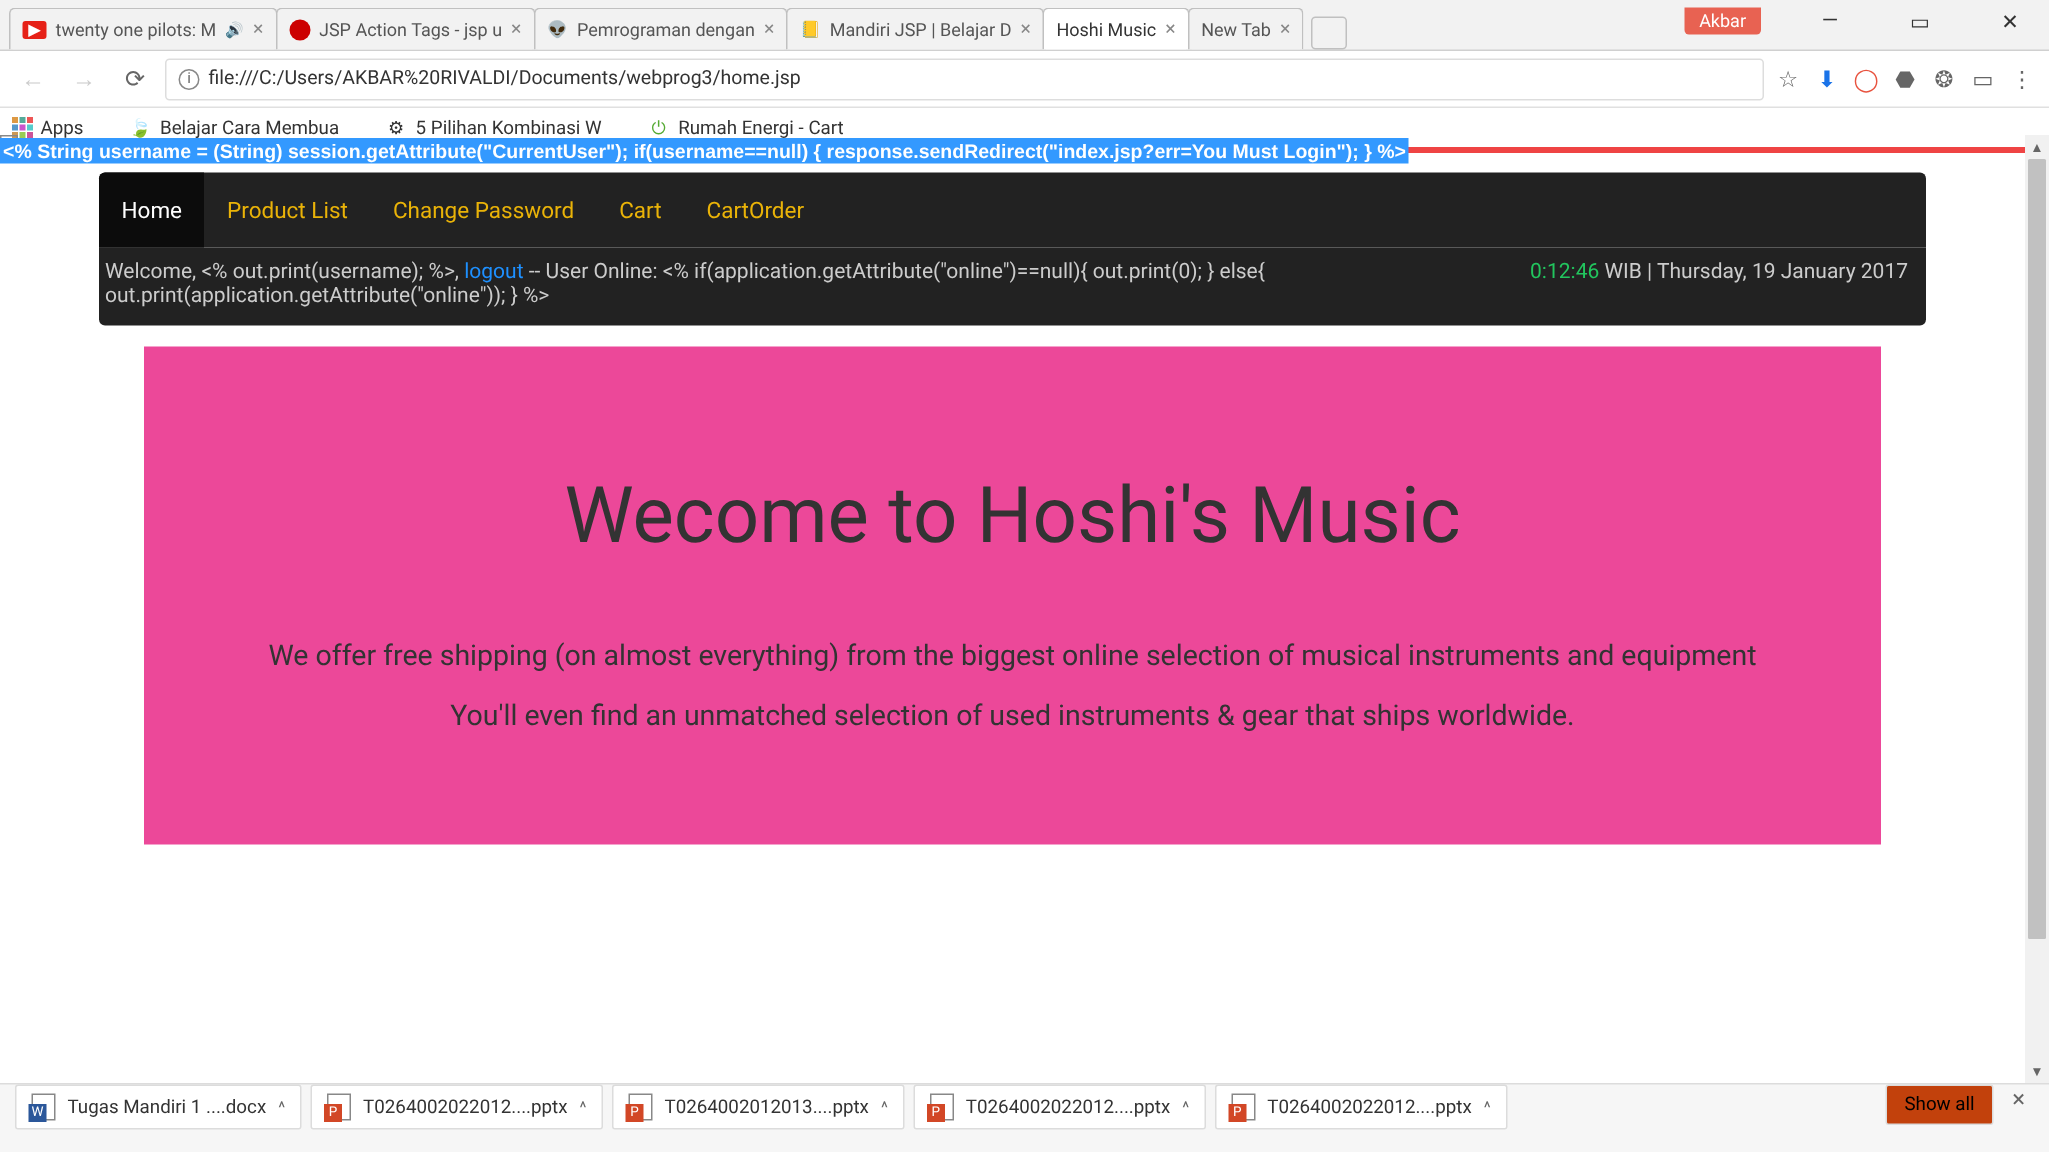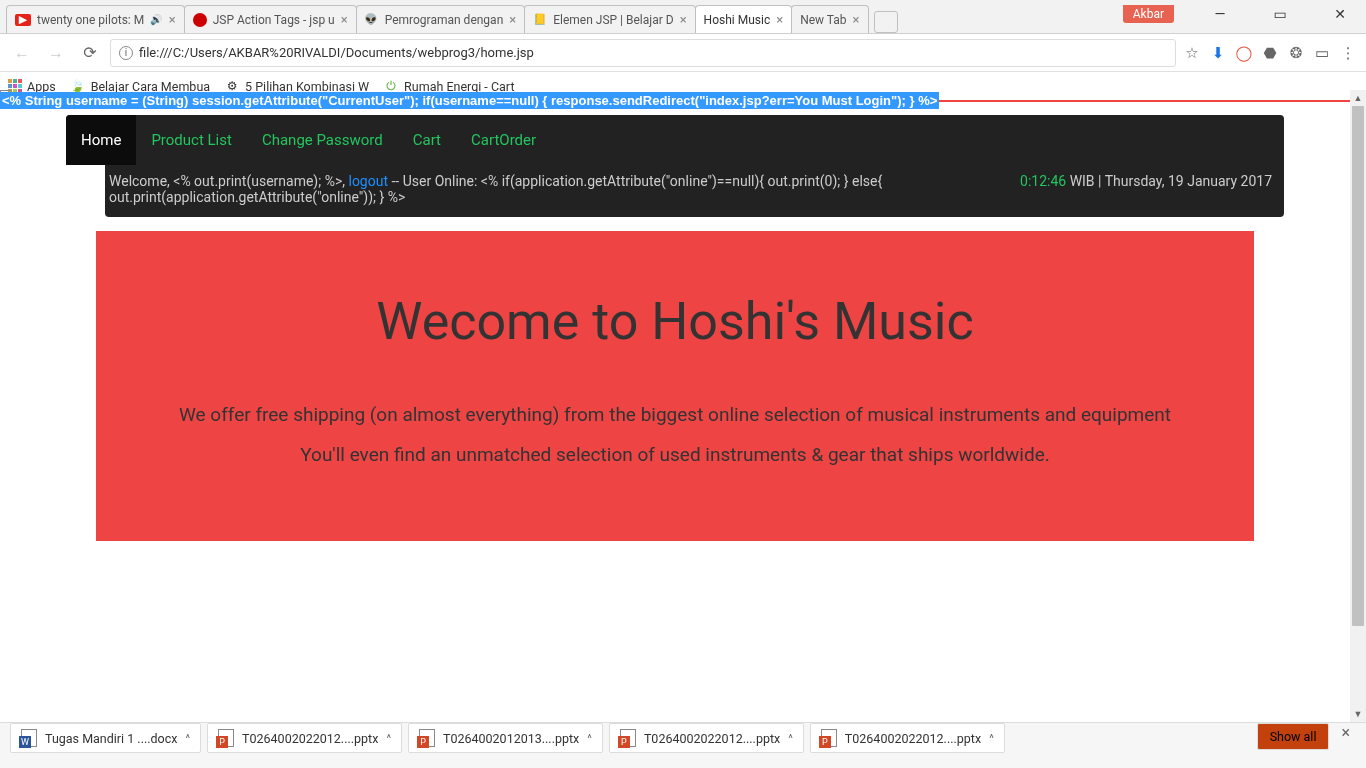--- a/index.html
+++ b/index.html
@@ -24,43 +24,43 @@
     .addr-bar { display: flex; align-items: center; height: 38px; background: #fff; padding: 0 8px; gap: 6px; border-bottom: 1px solid #e0e0e0; }
     .nav-btn { width: 28px; height: 28px; display: flex; align-items: center; justify-content: center; color: #666; font-size: 16px; }
     .nav-btn.disabled { color: #ccc; }
     .url-box { flex: 1; display: flex; align-items: center; height: 28px; border: 1px solid #ddd; border-radius: 3px; padding: 0 8px; gap: 6px; font-size: 13px; color: #333; }
     .url-box .info-icon { border: 1px solid #888; border-radius: 50%; width: 14px; height: 14px; font-size: 10px; display: flex; align-items: center; justify-content: center; color: #666; }
     .addr-icon { width: 20px; font-size: 15px; color: #666; display: flex; justify-content: center; }
     .addr-icon.blue { color: #1a73e8; }
     .addr-icon.red { color: #e8533f; }
 
     
-    .bookmarks-bar { display: flex; align-items: center; height: 30px; background: #fff; padding: 0 8px; gap: 14px; border-bottom: 2px solid #ef4444; font-size: 12.5px; color: #333; }
+    .bookmarks-bar { display: flex; align-items: center; height: 30px; background: #fff; padding: 0 8px; gap: 30px; border-bottom: 4px solid #ef4444; font-size: 12.5px; color: #333; }
     .bookmarks-bar .bm { display: flex; align-items: center; gap: 5px; }
     .bm .bm-icon { width: 16px; height: 16px; display: flex; align-items: center; justify-content: center; font-size: 12px; }
     .apps-icon { display: grid; grid-template-columns: repeat(3, 4px); grid-template-rows: repeat(3, 4px); gap: 1px; }
     .apps-icon span { background: #555; }
     .apps-icon span:nth-child(1){background:#d94;} .apps-icon span:nth-child(2){background:#5a9;} .apps-icon span:nth-child(3){background:#e55;}
     .apps-icon span:nth-child(4){background:#59c;} .apps-icon span:nth-child(5){background:#c5c;} .apps-icon span:nth-child(6){background:#5cc;}
     .apps-icon span:nth-child(7){background:#c95;} .apps-icon span:nth-child(8){background:#9c5;} .apps-icon span:nth-child(9){background:#c59;}
 
     
     .page { position: absolute; top: 90px; bottom: 46px; left: 0; right: 16px; overflow: hidden; }
     .jsp-leak { background: #3399ff; color: #fff; font-size: 13px; font-family: Arial; padding: 1px 2px; display: inline-block; font-weight: bold; }
     .site { margin: 6px 66px 0; }
     .navbar { background: #222; color: #fff; border-radius: 4px 4px 0 0; }
     .nav-row { display: flex; align-items: center; height: 50px; }
-    .nav-item { padding: 0 15px; color: #22c55e; font-size: 15px; height: 50px; display: flex; align-items: center; }
+    .nav-item { padding: 0 15px; color: #eab308; font-size: 15px; height: 50px; display: flex; align-items: center; }
     .nav-item.active { background: #0c0c0c; color: #fff; border-radius: 4px 0 0 0; }
-    .sub-bar { background: #222; color: #ccc; font-size: 14px; padding: 8px 0 12px; display: flex; border-radius: 0 0 4px 4px; margin-left: 39px; }
+    .sub-bar { background: #222; color: #ccc; font-size: 14px; padding: 8px 0 12px; display: flex; border-radius: 0 0 4px 4px; }
     .sub-left { padding-left: 4px; }
     .sub-left .logout { color: #1e90ff; }
     .sub-right { margin-left: auto; padding-right: 12px; white-space: nowrap; }
     .sub-right .time { color: #22c55e; }
-    .hero { margin: 14px 30px 0; background: #ef4444; padding: 60px 30px 60px; text-align: center; }
+    .hero { margin: 14px 30px 0; background: #ec4899; padding: 82px 30px 60px; text-align: center; }
     .hero h1 { font-size: 52px; font-weight: 400; color: #333; margin-bottom: 50px; }
     .hero p { font-size: 19px; color: #333; margin-bottom: 14px; line-height: 1.35; }
     .shop-btn { display: inline-block; margin-top: 14px; background: #428bca; color: #fff; padding: 10px 18px; font-size: 17px; border-radius: 5px; }
 
     
     .scrollbar { position: absolute; right: 0; top: 90px; bottom: 46px; width: 16px; background: #f1f1f1; }
     .scrollbar .thumb { position: absolute; top: 16px; left: 2px; right: 2px; height: 520px; background: #c1c1c1; border-radius: 1px; }
     .scrollbar .arrow { position: absolute; left: 0; right: 0; height: 16px; display: flex; align-items: center; justify-content: center; font-size: 9px; color: #666; }
     .scrollbar .arrow.up { top: 0; } .scrollbar .arrow.down { bottom: 0; }
 
@@ -102,21 +102,21 @@
     <span class="label">JSP Action Tags - jsp u</span>
     <span class="close">×</span>
   </div>
   <div class="tab">
     <span class="favicon alien">👽</span>
     <span class="label">Pemrograman dengan</span>
     <span class="close">×</span>
   </div>
   <div class="tab">
     <span class="favicon js">📒</span>
-    <span class="label">Elemen JSP | Belajar D</span>
+    <span class="label">Mandiri JSP | Belajar D</span>
     <span class="close">×</span>
   </div>
   <div class="tab active">
     <span class="favicon page"></span>
     <span class="label">Hoshi Music</span>
     <span class="close">×</span>
   </div>
   <div class="tab">
     <span class="label">New Tab</span>
     <span class="close">×</span>

